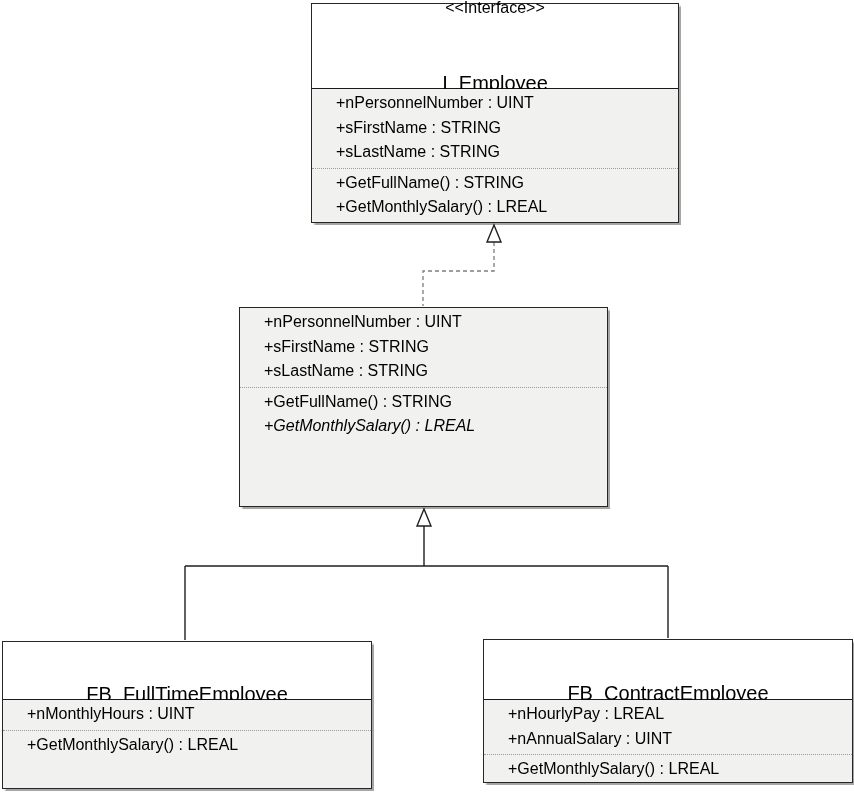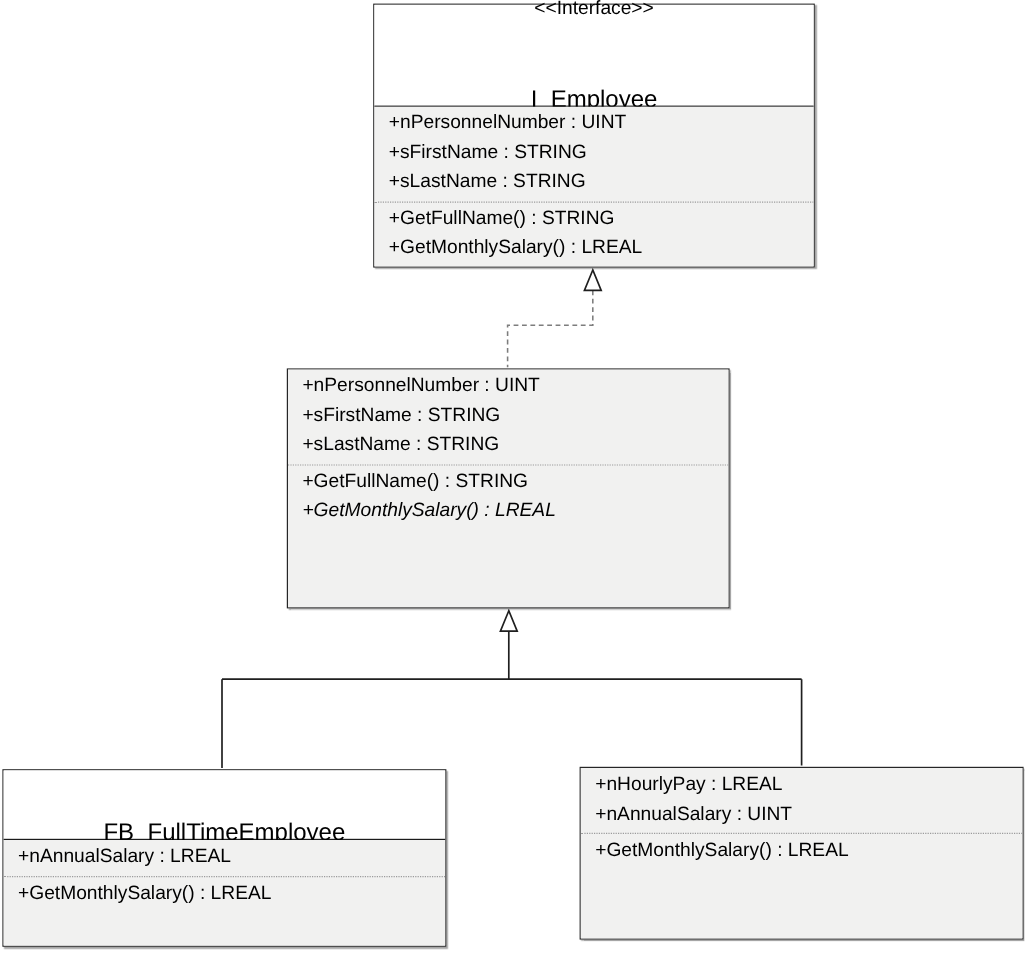--- a/index.html
+++ b/index.html
@@ -79,21 +79,21 @@
   }
   .attrs, .methods {
     padding: 2px 0 3px 0;
   }
   .methods {
     border-top: 1px dotted #9b9b9b;
   }
   .member {
     font-size: 16px;
     line-height: 24.5px;
-    padding-left: 12px;
+    padding-left: 24px;
     white-space: nowrap;
   }
   
   .box-interface   { left: 311px; top: 3px;   width: 368px; height: 220px; }
   .box-interface .uml-header { height: 85px; gap: 6px; padding-top: 2px; }
   .box-employee    { left: 239px; top: 307px; width: 369px; height: 200px; }
   .box-employee .uml-header { height: 61px; }
   .box-fulltime    { left: 2px;   top: 641px; width: 370px; height: 148px; }
   .box-fulltime .uml-header { height: 58px; }
   .box-contract    { left: 483px; top: 639px; width: 370px; height: 144px; }
@@ -144,29 +144,32 @@
       </div>
     </div>
   </div>
 
   <div class="uml-class box-fulltime">
     <div class="uml-header">
       <div class="class-title">FB_FullTimeEmployee</div>
     </div>
     <div class="uml-members">
       <div class="attrs">
-        <div class="member">+nAnnualSalary : LREAL</div>
+        <div class="member">+nMonthlyHours : UINT</div>
       </div>
       <div class="methods">
         <div class="member">+GetMonthlySalary() : LREAL</div>
       </div>
     </div>
   </div>
 
   <div class="uml-class box-contract">
+    <div class="uml-header">
+      <div class="class-title">FB_ContractEmployee</div>
+    </div>
     <div class="uml-members">
       <div class="attrs">
         <div class="member">+nHourlyPay : LREAL</div>
         <div class="member">+nAnnualSalary : UINT</div>
       </div>
       <div class="methods">
         <div class="member">+GetMonthlySalary() : LREAL</div>
       </div>
     </div>
   </div>

